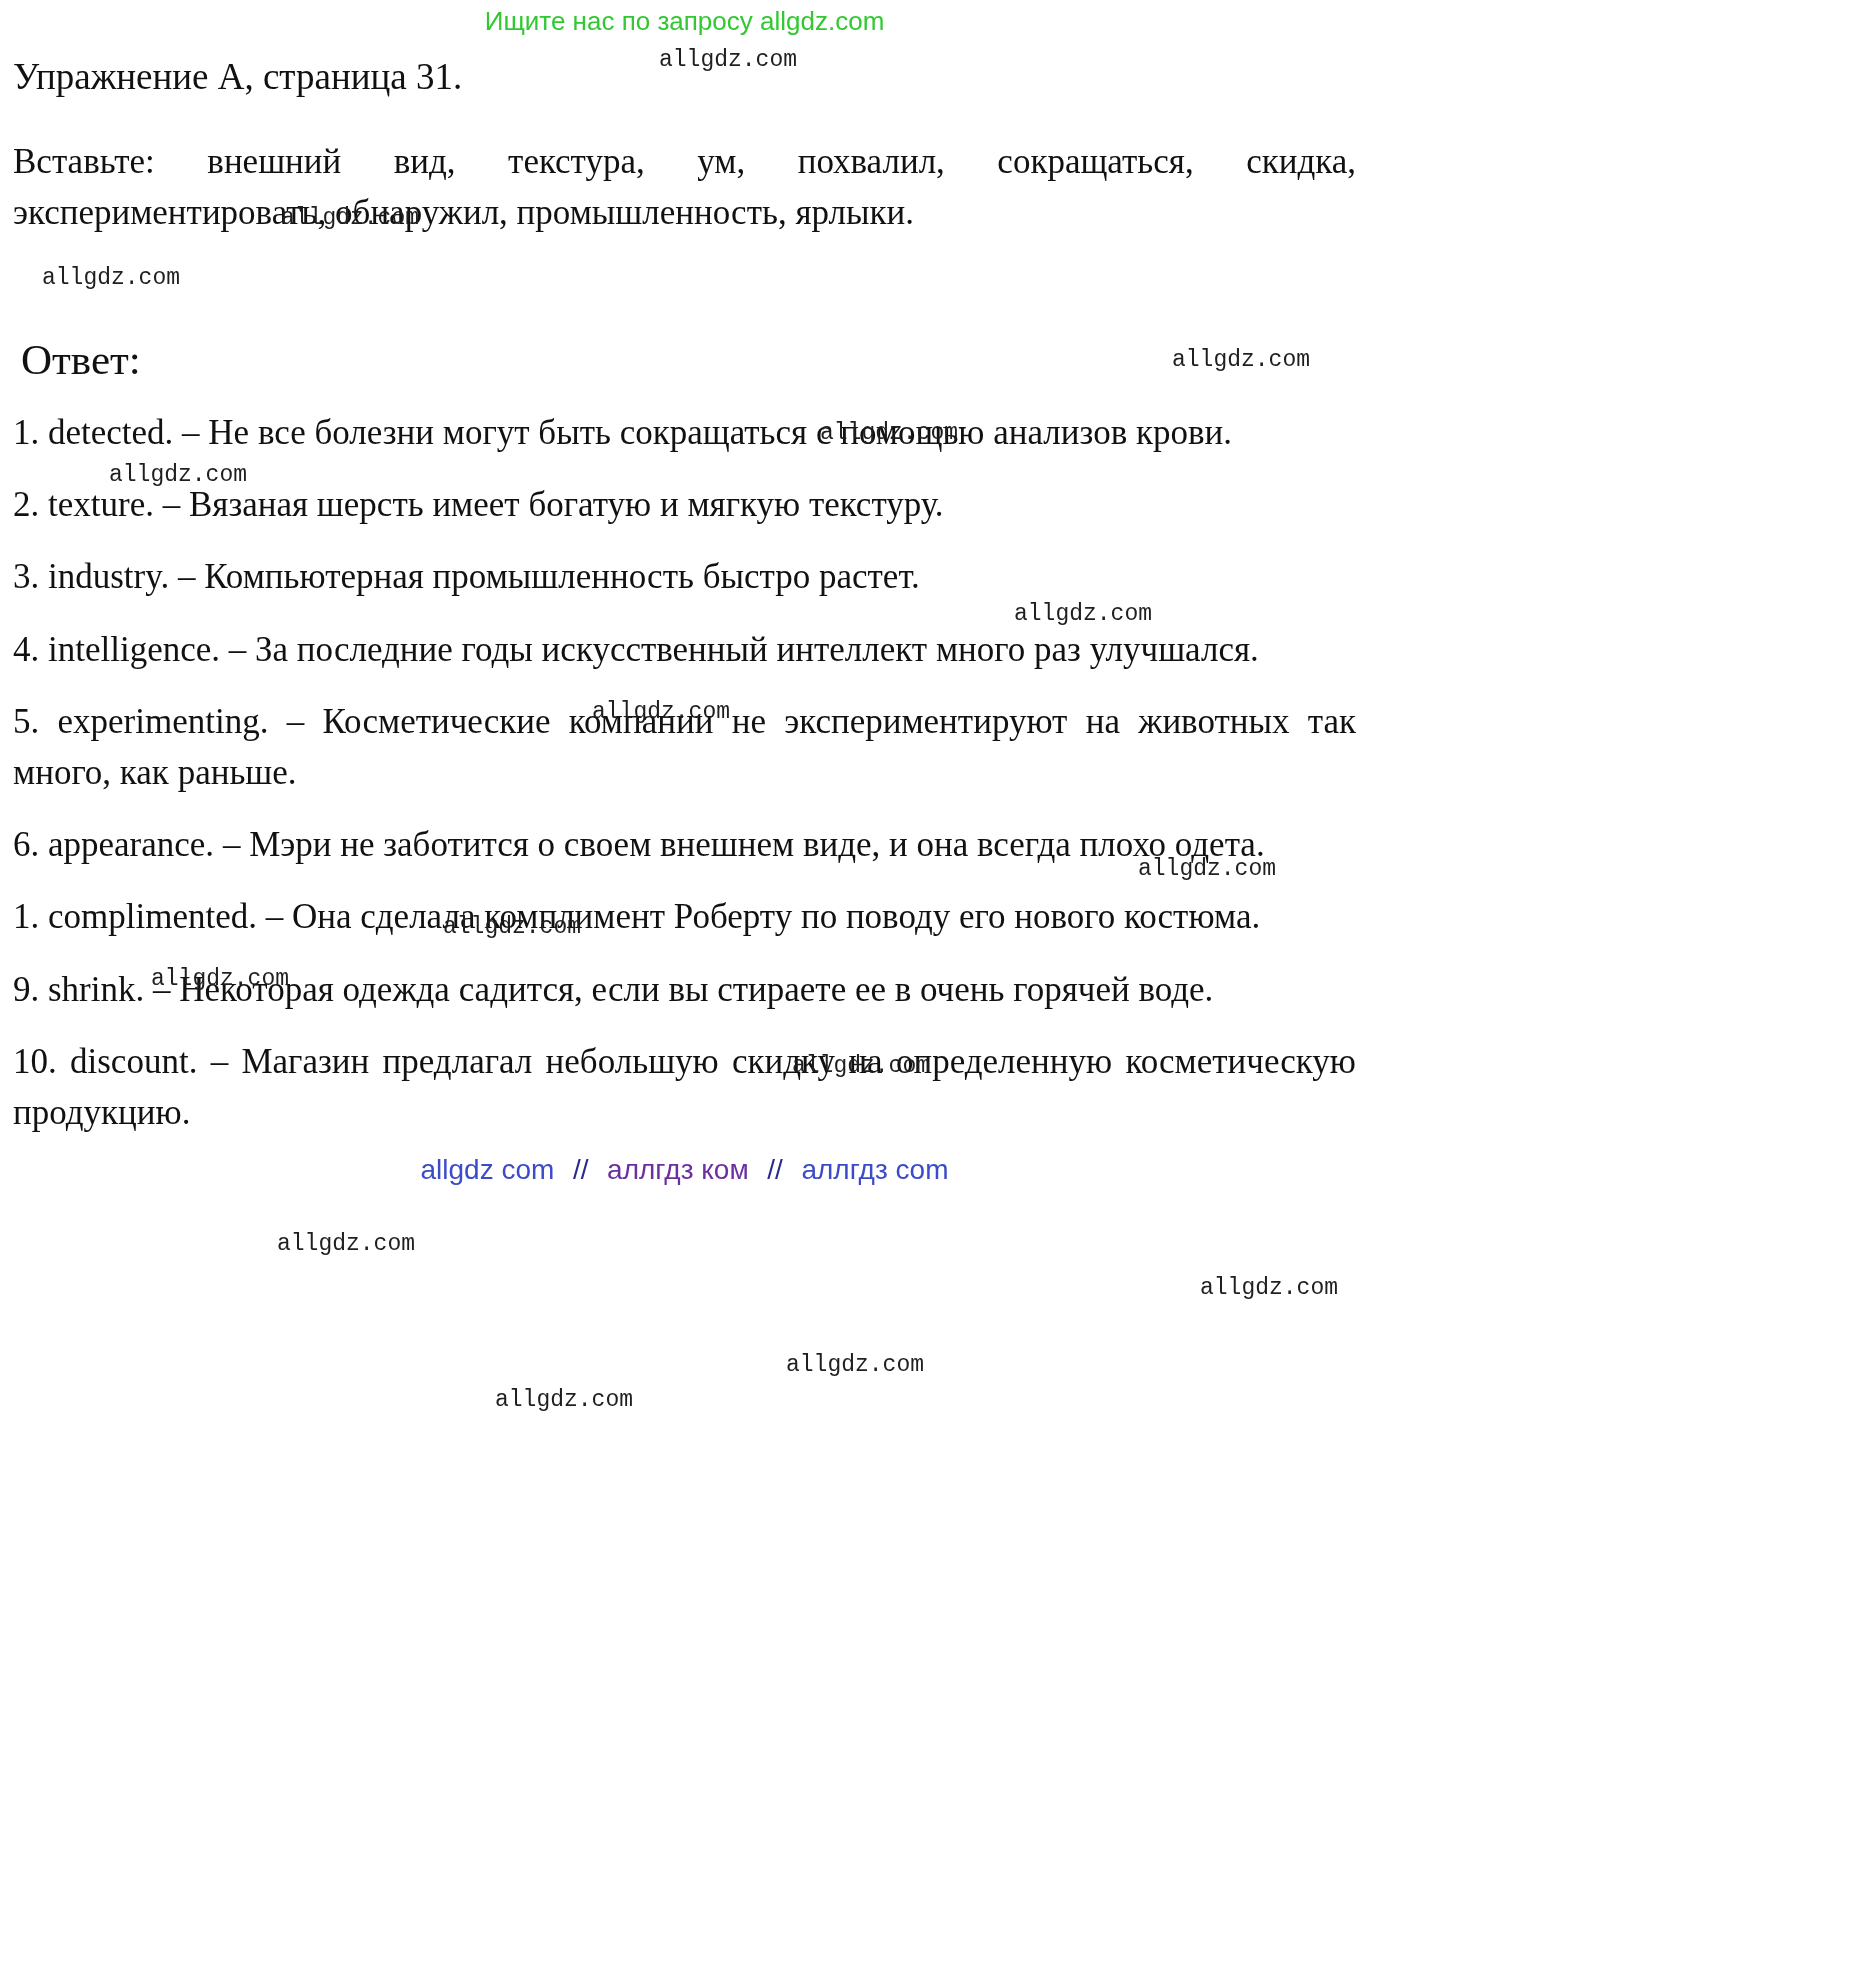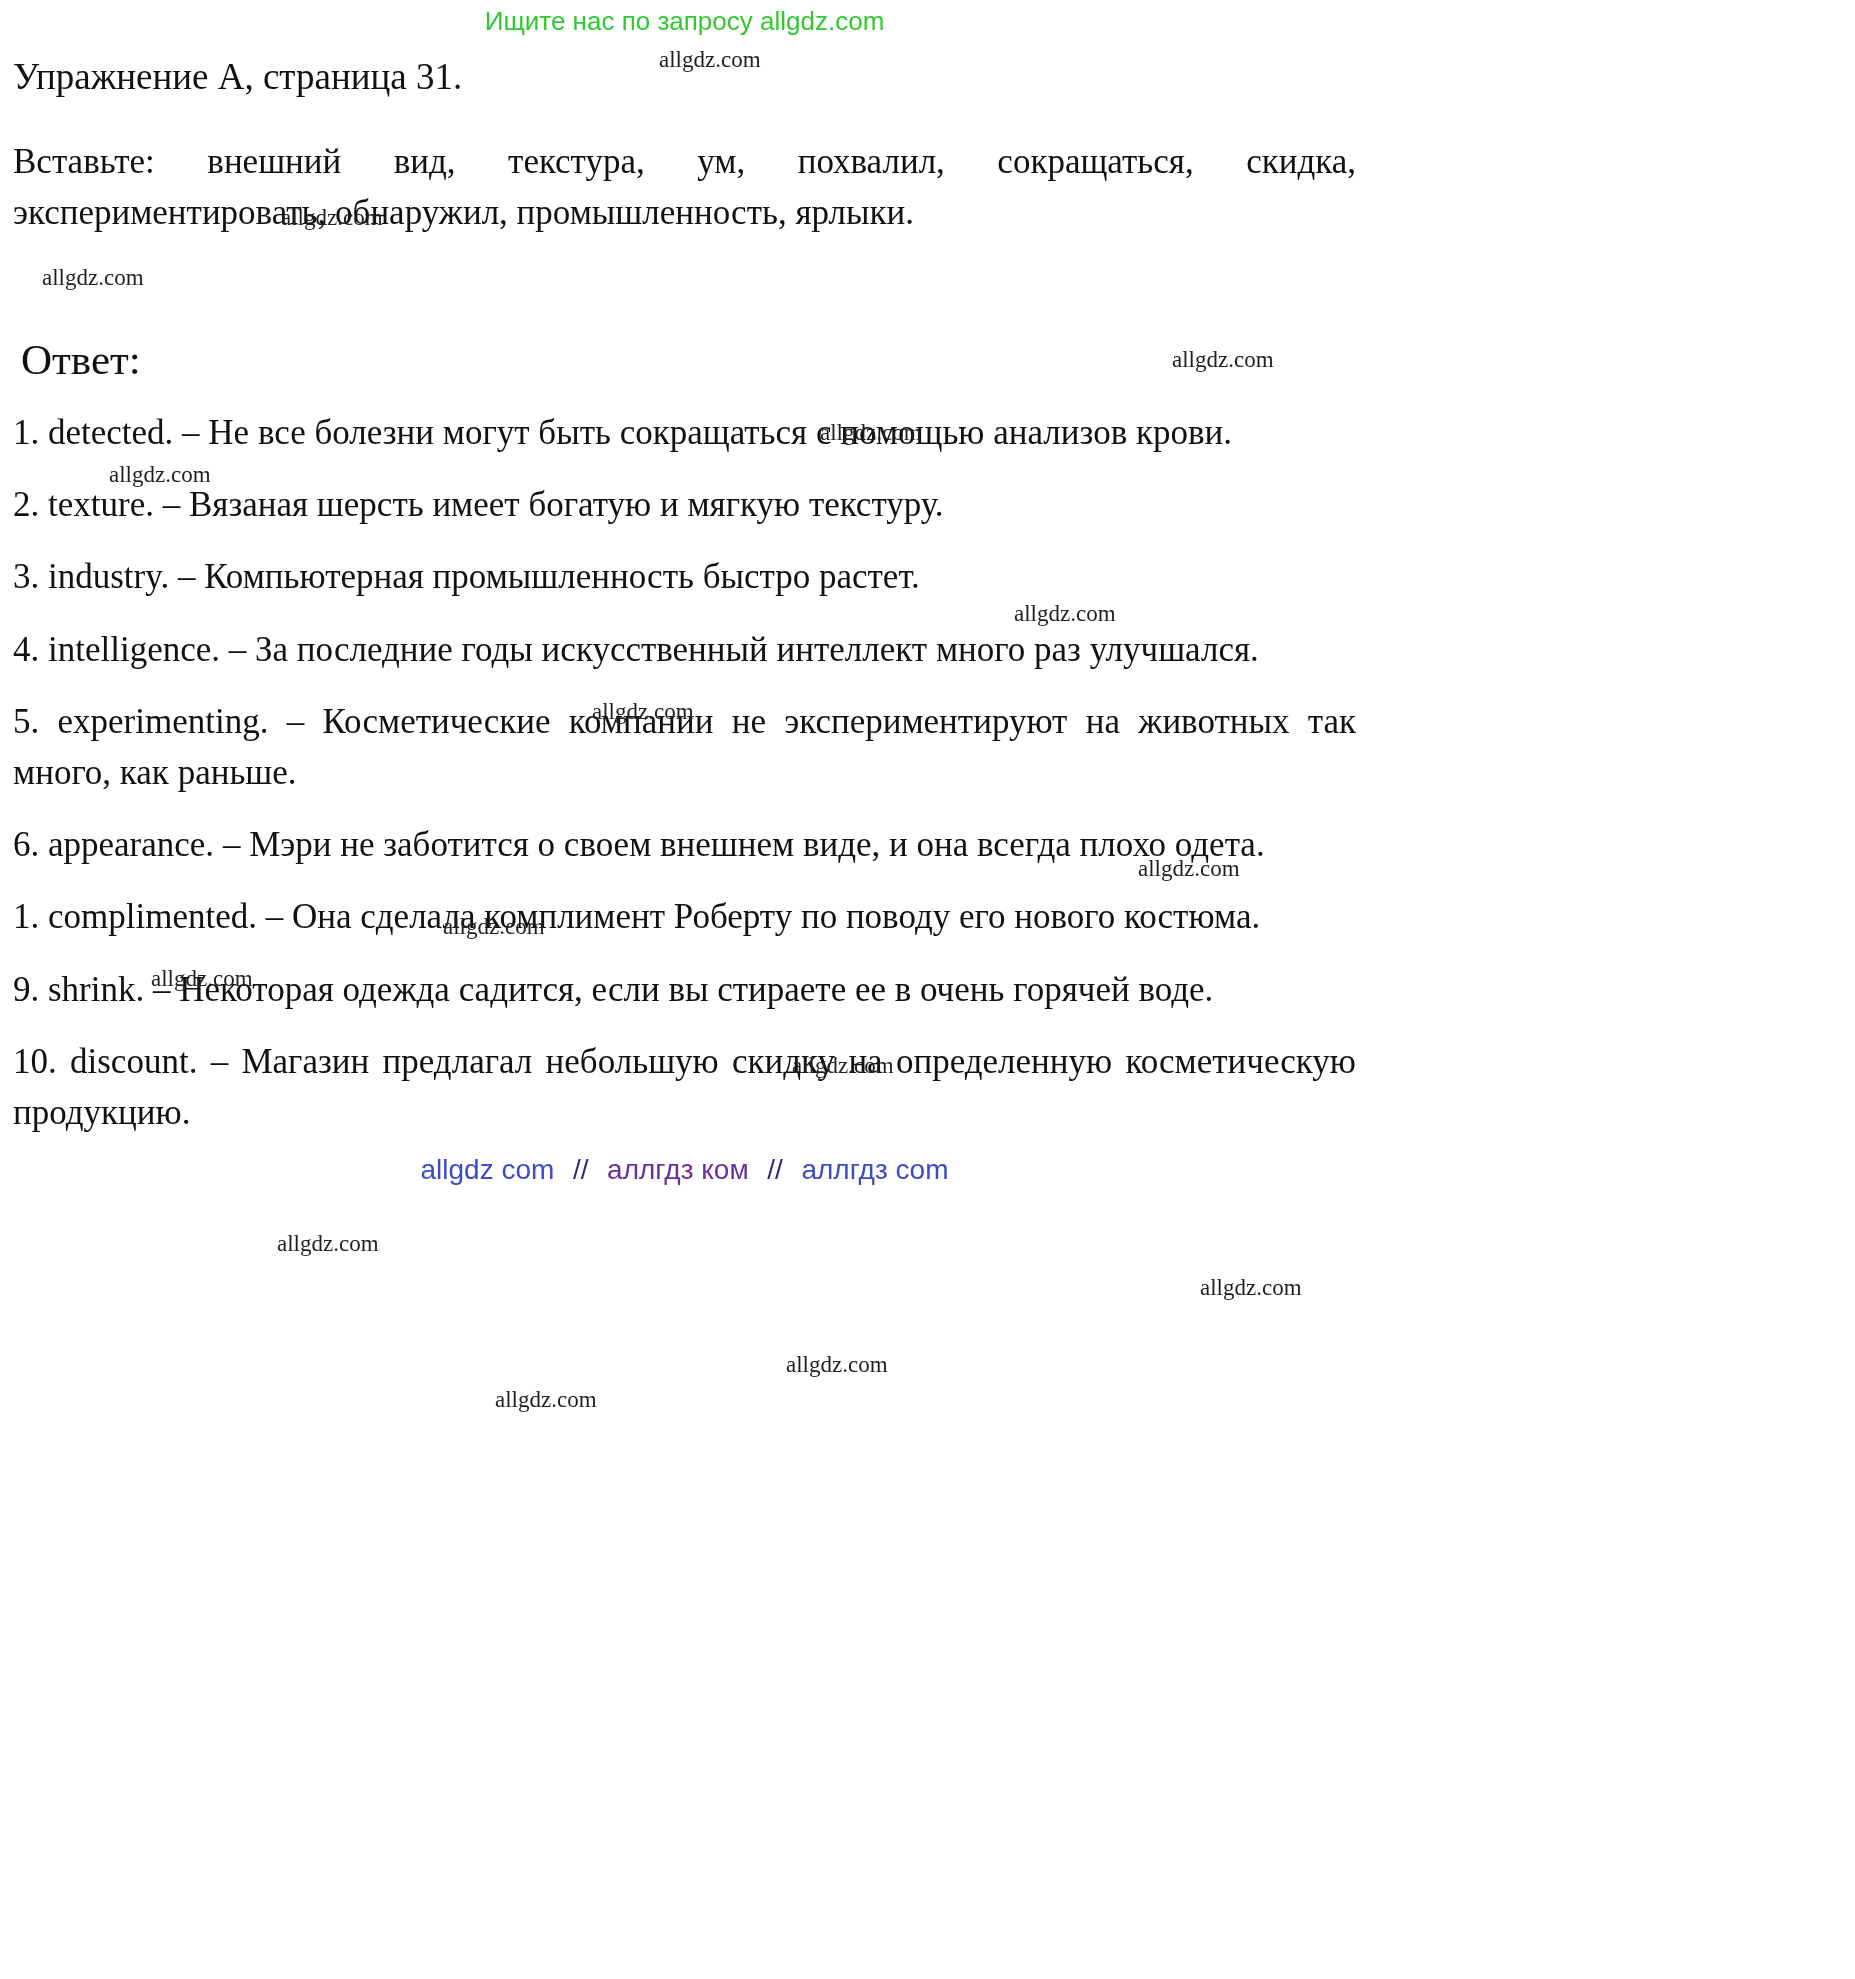--- a/index.html
+++ b/index.html
@@ -42,21 +42,21 @@
     line-height: 51px;
   }
   .item {
     margin: 21.3px 0 0 0;
     font-size: 35px;
     line-height: 51px;
     text-align: justify;
   }
   .wm {
     position: absolute;
-    font-family: Liberation Serif, serif;
+    font-family: Liberation Mono, monospace;
     font-size: 23px;
     line-height: 28px;
     color: var(--watermark, #1f1f1f);
     white-space: nowrap;
   }
   .footer {
     margin-top: 11px;
     text-align: center;
     font-family: Liberation Sans, sans-serif;
     font-size: 28px;

